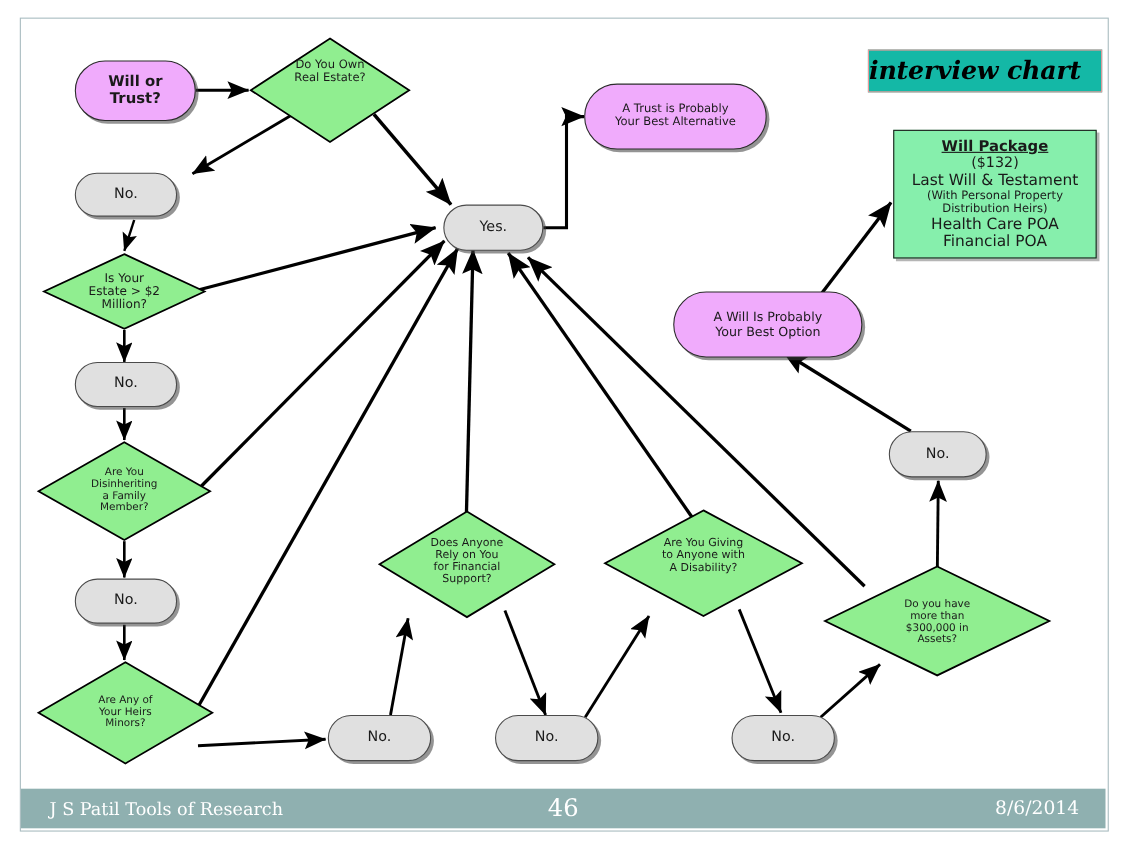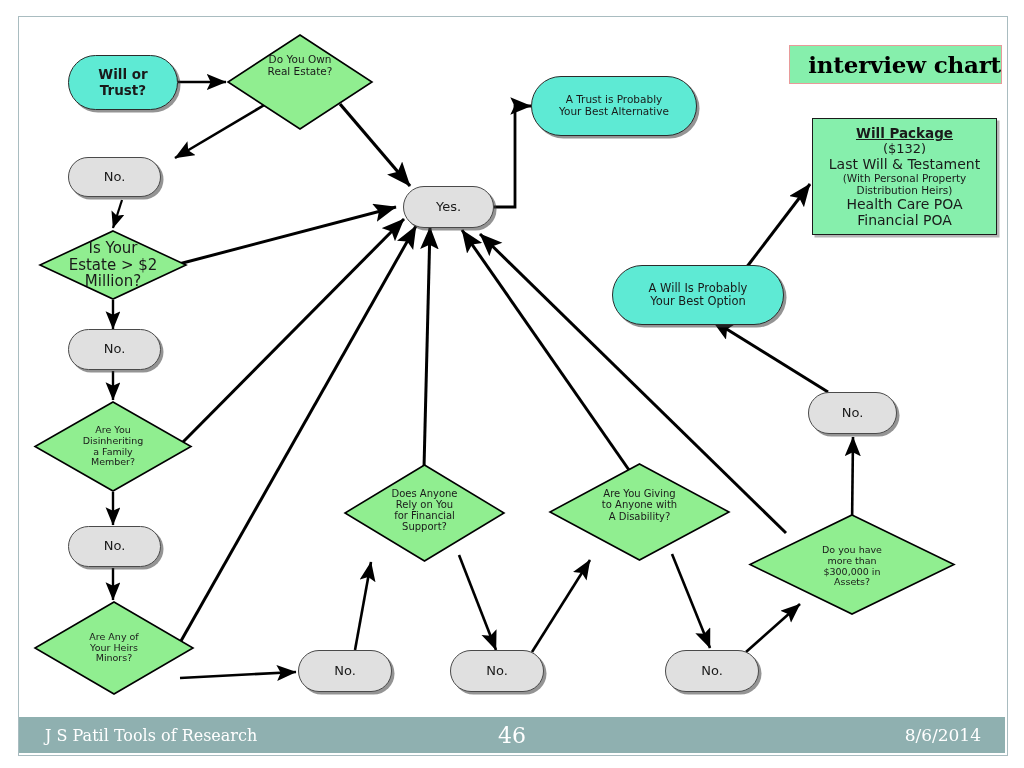--- a/index.html
+++ b/index.html
@@ -13,37 +13,37 @@
 
   
   .node{position:absolute;display:flex;align-items:center;justify-content:center;
         text-align:center;box-sizing:border-box;}
   .node .lbl{position:relative;z-index:3;line-height:1.12;white-space:pre-line;
              color:#1a1a1a;font-family:"DejaVu Sans",sans-serif;}
 
   
   .stadium{border:1.3px solid #3a3a3a;border-radius:999px;
            box-shadow:2.5px 2.5px 0 rgba(60,60,60,.55);}
-  .stadium.red{background:#5eead4;border-color:#2b2b2b;}
+  .stadium.red{background:#f0abfc;border-color:#2b2b2b;}
   .stadium.grey{background:#e0e0e0;border-color:#4a4a4a;}
 
   
   .diamond{background:transparent;}
   .diamond .dshape{position:absolute;left:0;top:0;width:100%;height:100%;z-index:1;}
   .diamond .lbl{z-index:4;}
 
   
   .rectbox{background:#86efac;border:1.4px solid #1b1b1b;
            box-shadow:2.5px 2.5px 0 rgba(90,90,90,.45);
            flex-direction:column;padding:6px 6px;}
 
   
   #title-plate{position:absolute;left:789px;top:45px;width:211px;height:37px;
-               background:#86efac;border:1.4px solid #e89a9a;
-               display:flex;align-items:center;justify-content:flex-end;}
+               background:#14b8a6;border:1.4px solid #e89a9a;
+               display:flex;align-items:center;justify-content:flex-start;font-style:italic;}
   #title-plate .lbl{font-family:"DejaVu Serif",serif;font-weight:bold;
                     font-size:23px;color:#000;letter-spacing:-.2px;}
 
   
   #footer{position:absolute;left:19px;top:717px;width:986px;height:36px;
           background:#8fb0b0;display:flex;align-items:center;}
   #footer .f-left{position:absolute;left:26px;color:#fff;font-family:"DejaVu Serif",serif;
                   font-size:16px;}
   #footer .f-mid{position:absolute;left:0;width:100%;text-align:center;color:#fff;
                  font-family:"DejaVu Serif",serif;font-size:22px;}
@@ -136,21 +136,21 @@
   </div>
 
   <div class="node stadium grey" style="left:68px;top:157px;width:93px;height:40px;">
     <span class="lbl" style="font-size:13px;">No.</span>
   </div>
 
   <div class="node diamond" style="left:38px;top:229px;width:150px;height:72px;">
     <svg class="dshape" viewBox="0 0 150 72">
       <polygon points="75,2 148,36 75,70 2,36" fill="#90ee90" stroke="#000" stroke-width="1.6"></polygon>
     </svg>
-    <span class="lbl" style="font-size:15px;">Is Your
+    <span class="lbl" style="font-size:11px;">Is Your
 Estate &gt; $2
 Million?</span>
   </div>
 
   <div class="node stadium grey" style="left:68px;top:329px;width:93px;height:41px;">
     <span class="lbl" style="font-size:13px;">No.</span>
   </div>
 
   <div class="node diamond" style="left:33px;top:400px;width:160px;height:93px;">
     <svg class="dshape" viewBox="0 0 160 93">

